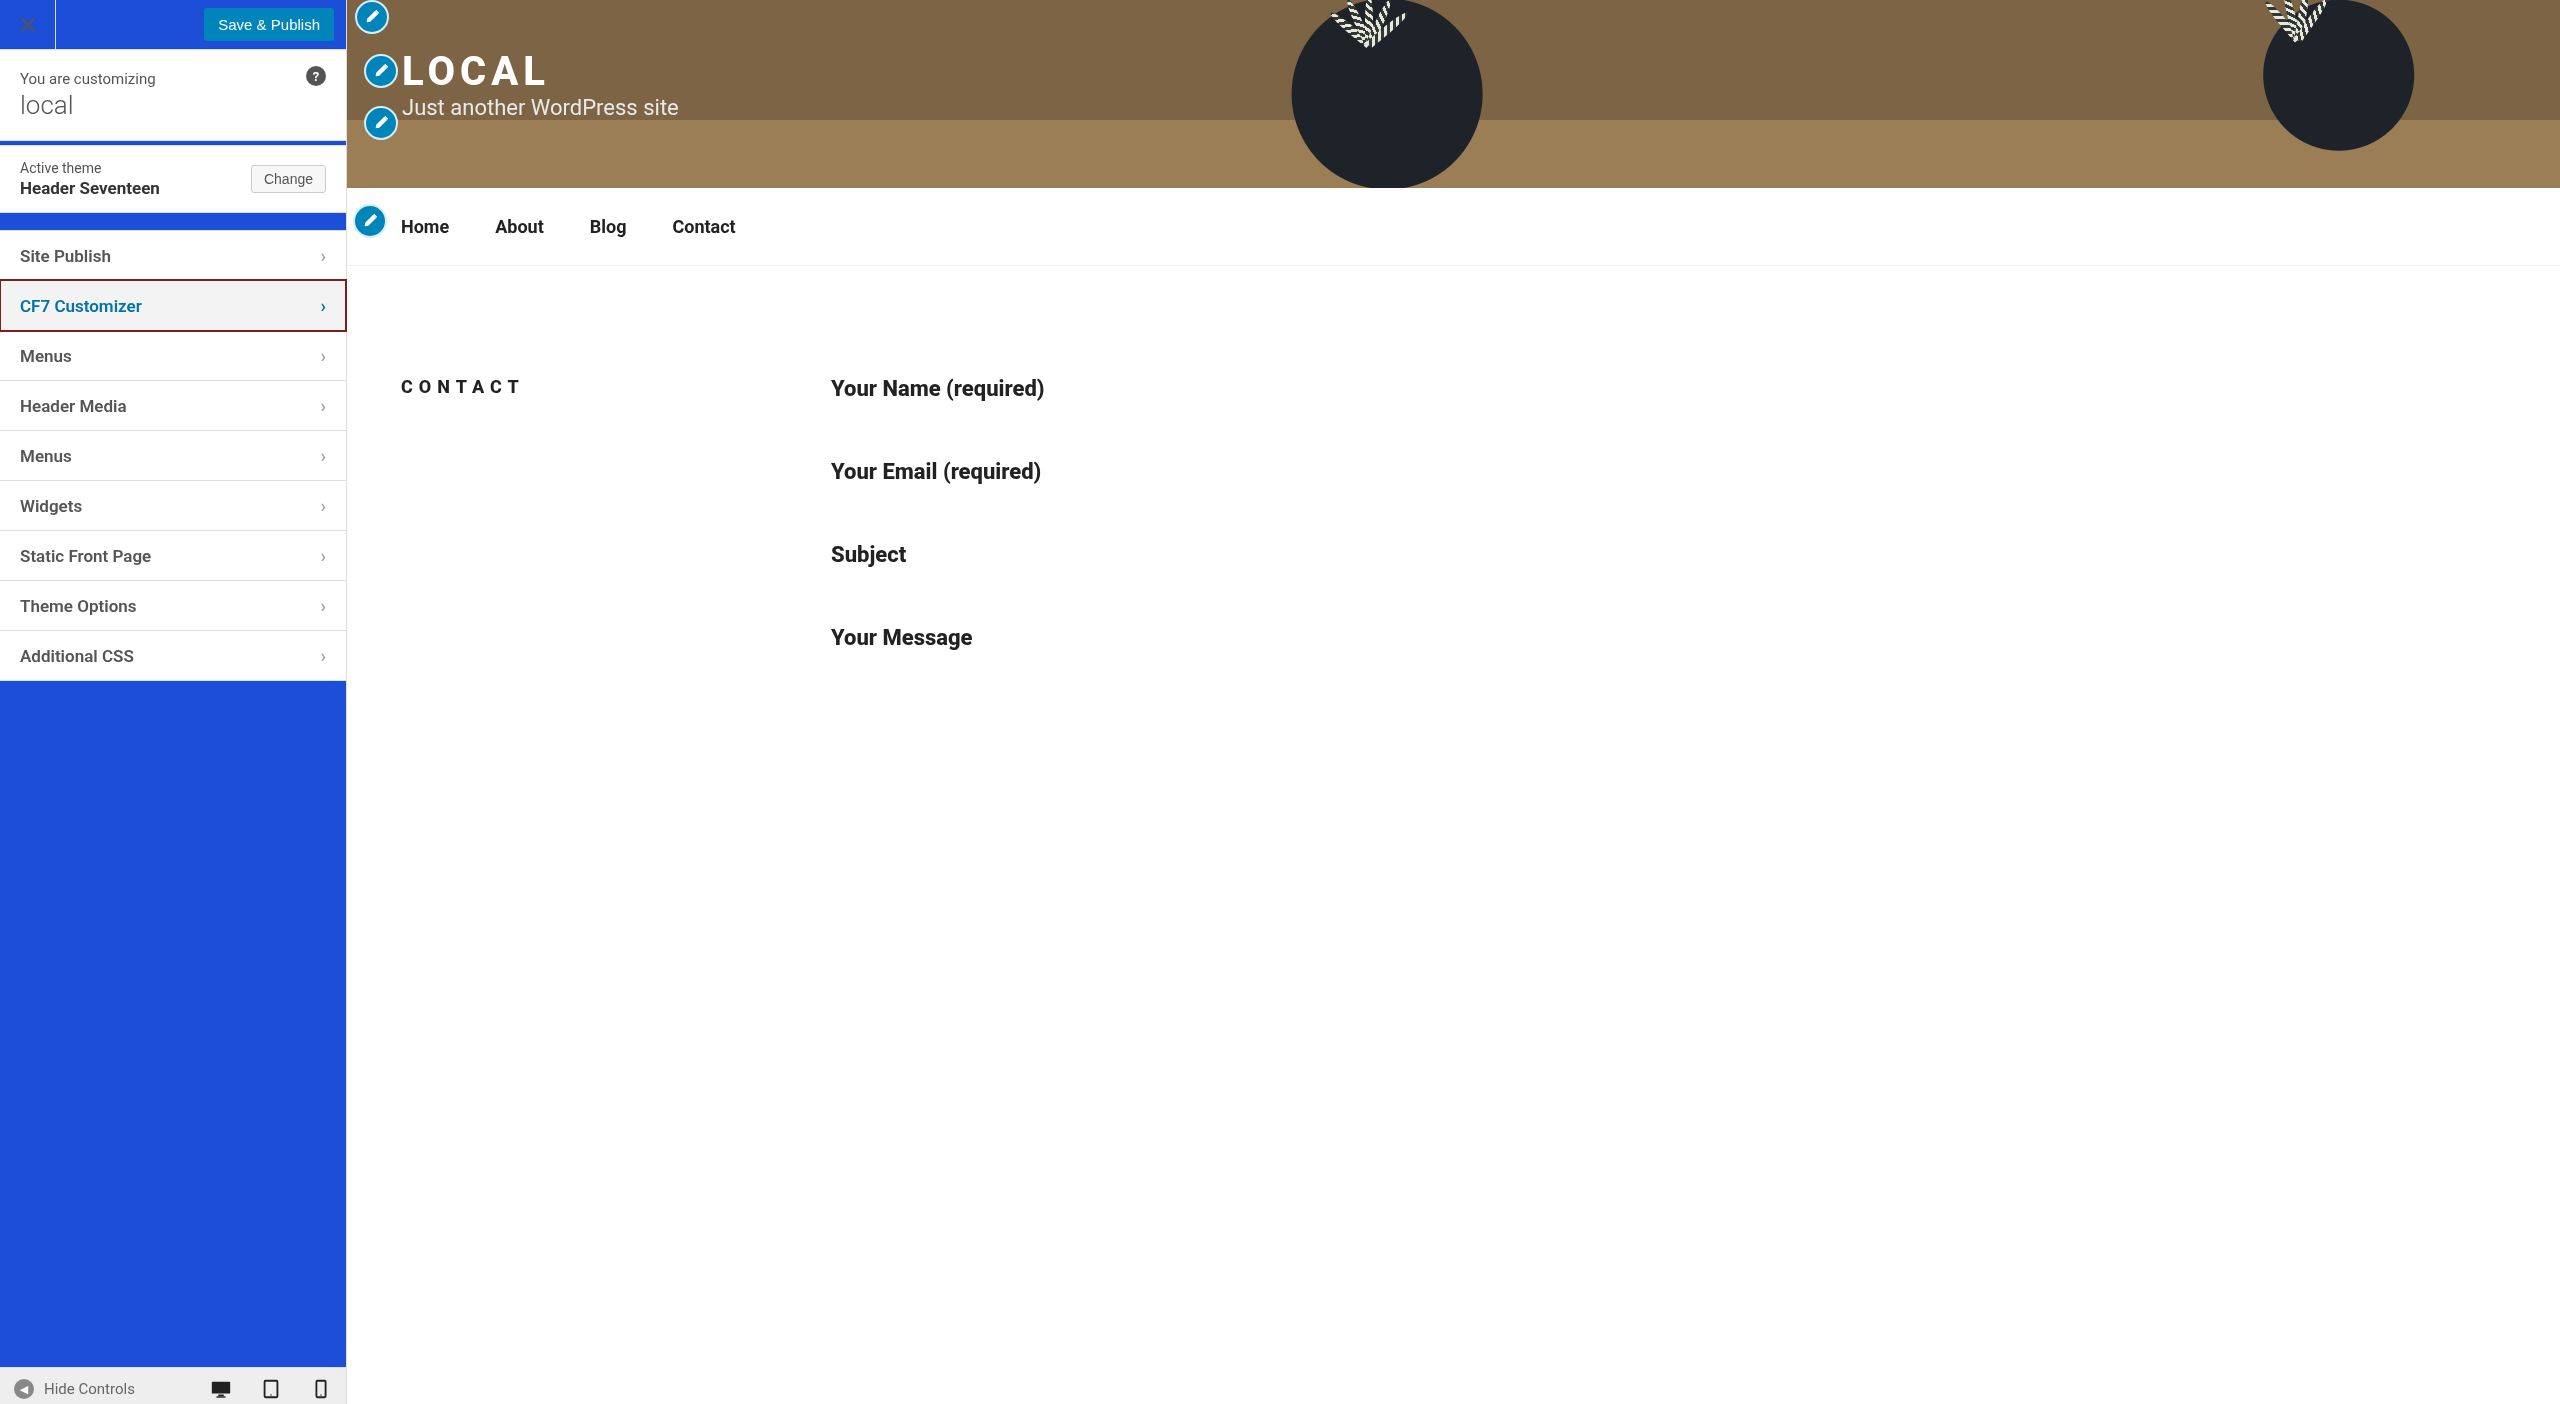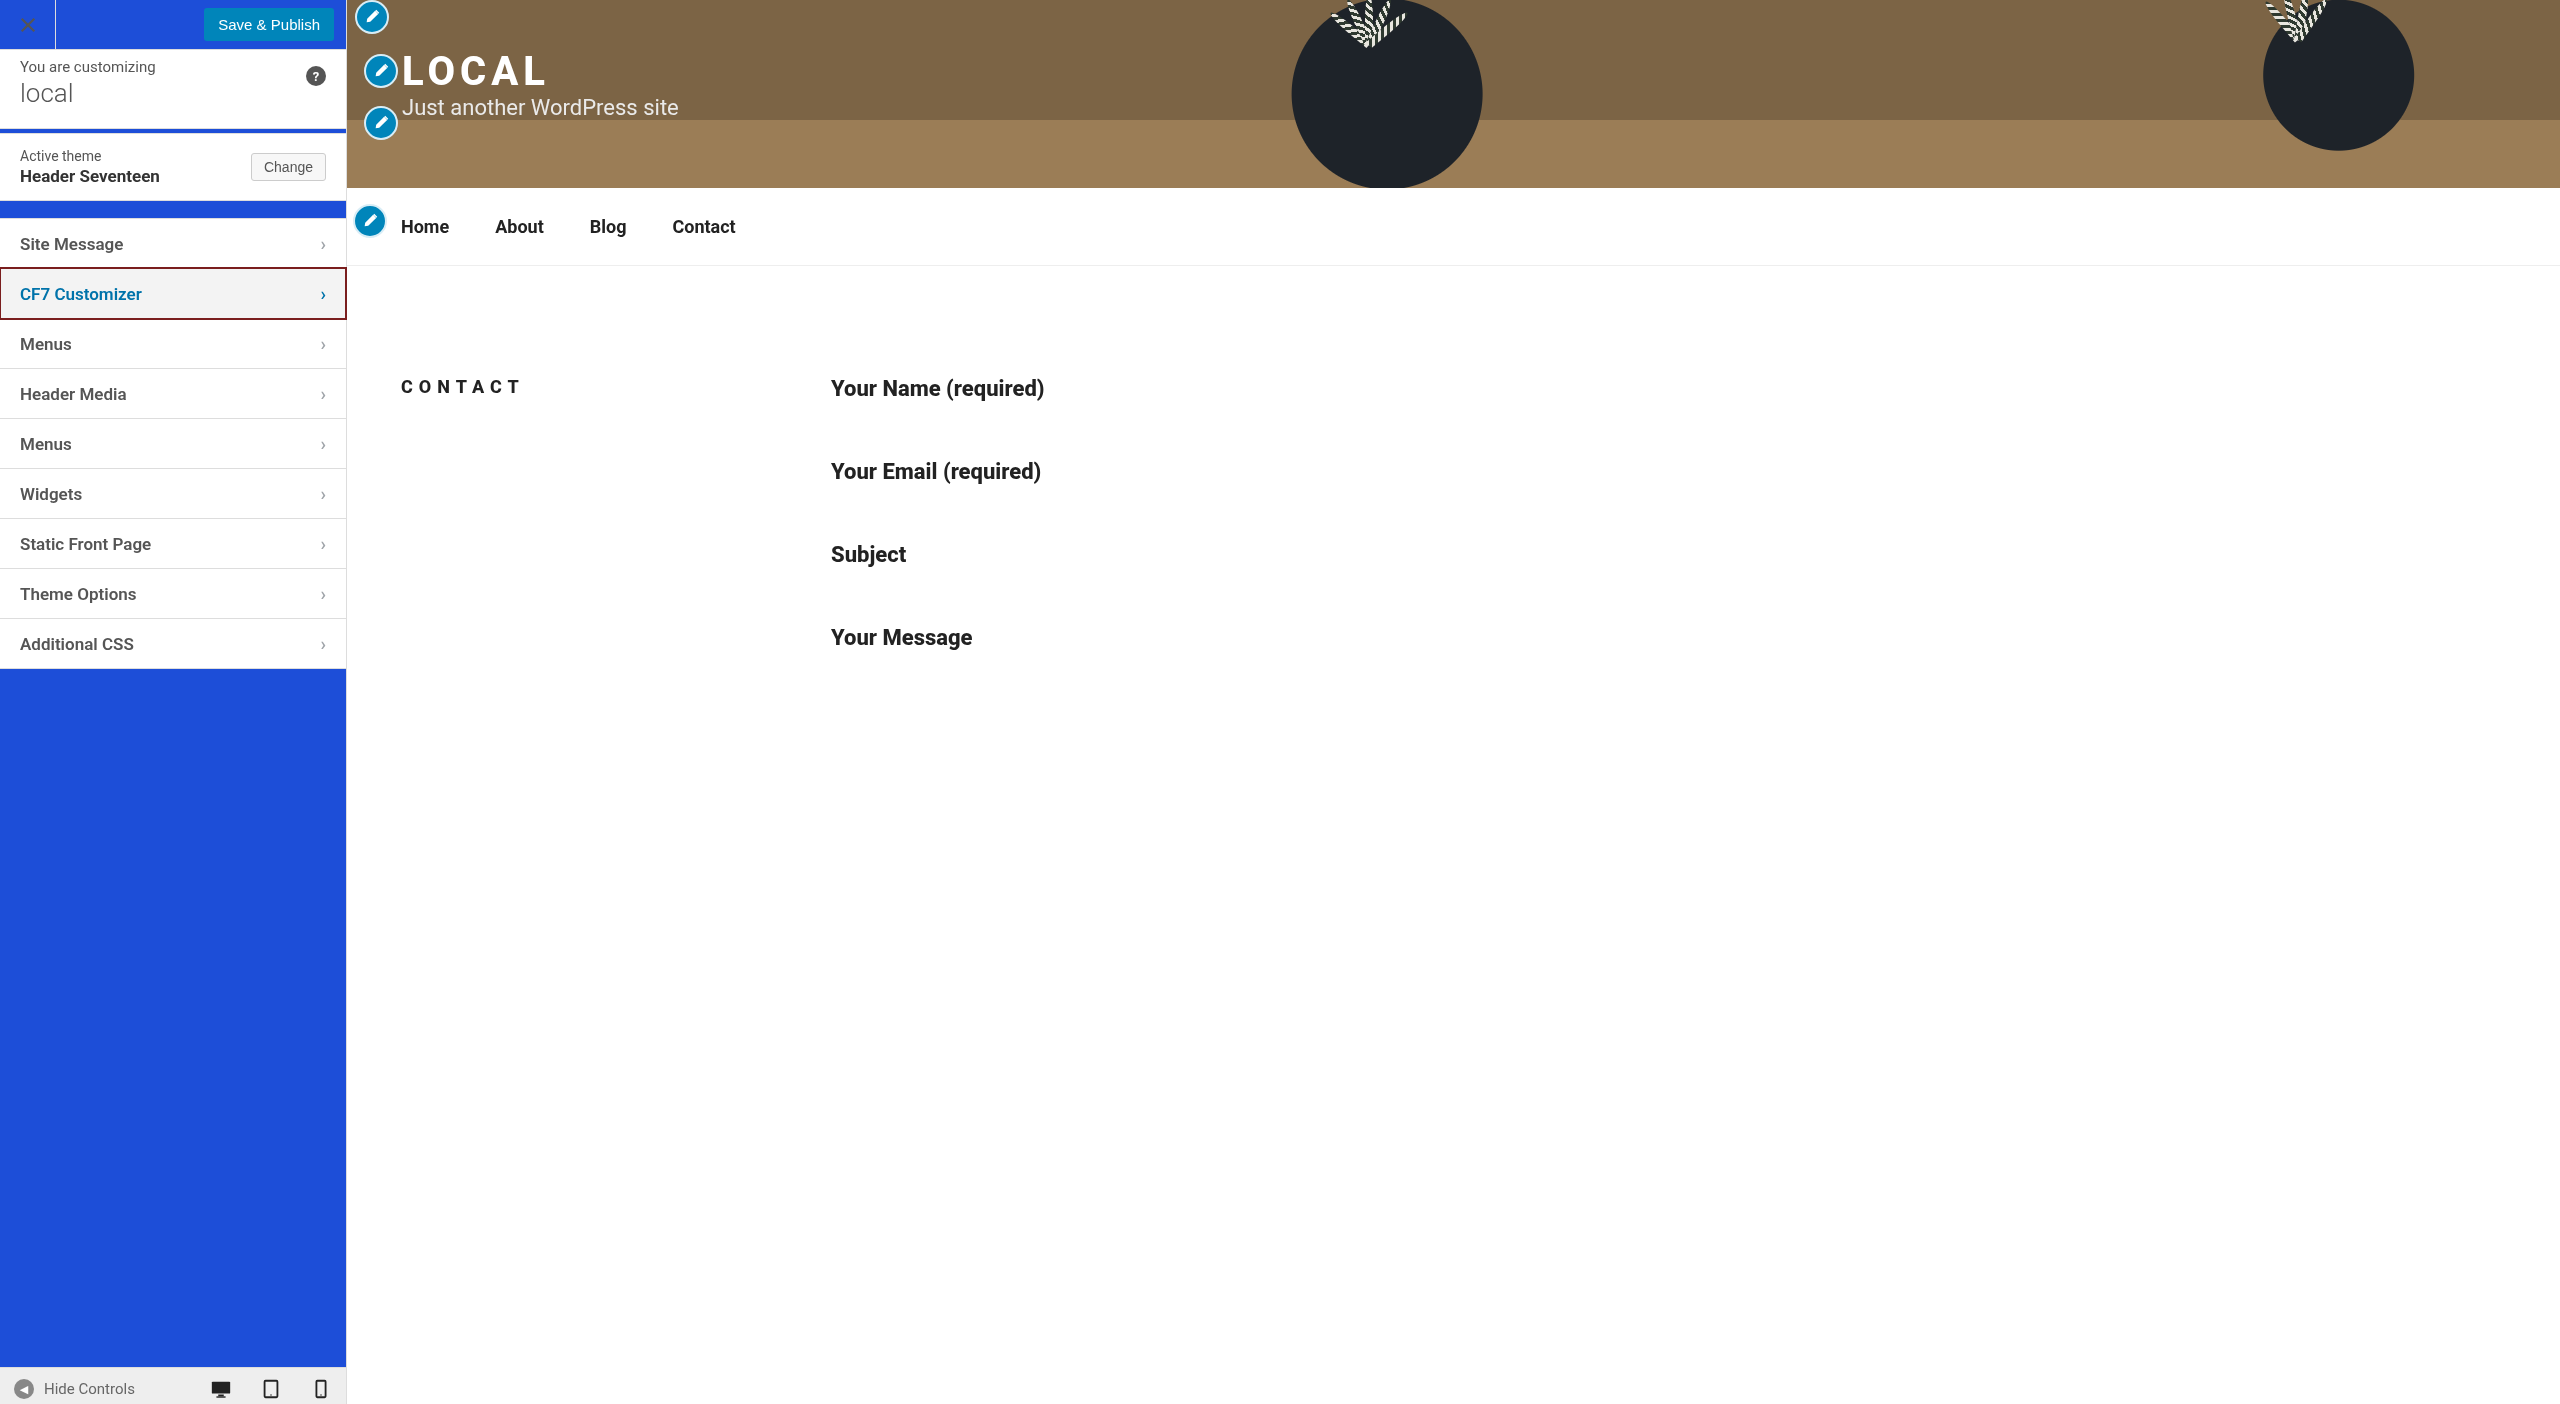--- a/index.html
+++ b/index.html
@@ -23,21 +23,21 @@
     }
     .spacer { flex:1; }
     .save-btn {
       align-self:center; margin-right:12px;
       background:#0085ba; color:#fff; border:none;
       padding:8px 14px; border-radius:3px; font-size:15px; font-weight:400;
       cursor:pointer;
     }
 
     .info-block {
-      padding:8px 20px 20px 20px; background:#fff;
+      padding:20px 20px 20px 20px; background:#fff;
       border-bottom:1px solid #ddd;
       position:relative;
     }
     .info-small { font-size:15px; color:#555; }
     .info-large { font-size:26px; color:#555; font-weight:300; margin-top:2px; }
     .help-circle {
       position:absolute; right:20px; top:16px;
       width:20px; height:20px; border-radius:50%;
       background:#555; color:#fff; font-size:13px; font-weight:700;
       display:flex; align-items:center; justify-content:center; cursor:pointer;
@@ -162,21 +162,21 @@
   <div class="theme-block">
     <div>
       <div class="theme-label">Active theme</div>
       <div class="theme-name">Header Seventeen</div>
     </div>
     <button class="change-btn">Change</button>
   </div>
 
   <div class="panel-list" id="panel-list">
       <div class="panel-item">
-        <span>Site Message</span>
+        <span>Site Publish</span>
         <span class="chev">›</span>
       </div>
       <div class="panel-item highlight">
         <span>CF7 Customizer</span>
         <span class="chev">›</span>
       </div>
       <div class="panel-item">
         <span>Menus</span>
         <span class="chev">›</span>
       </div>

